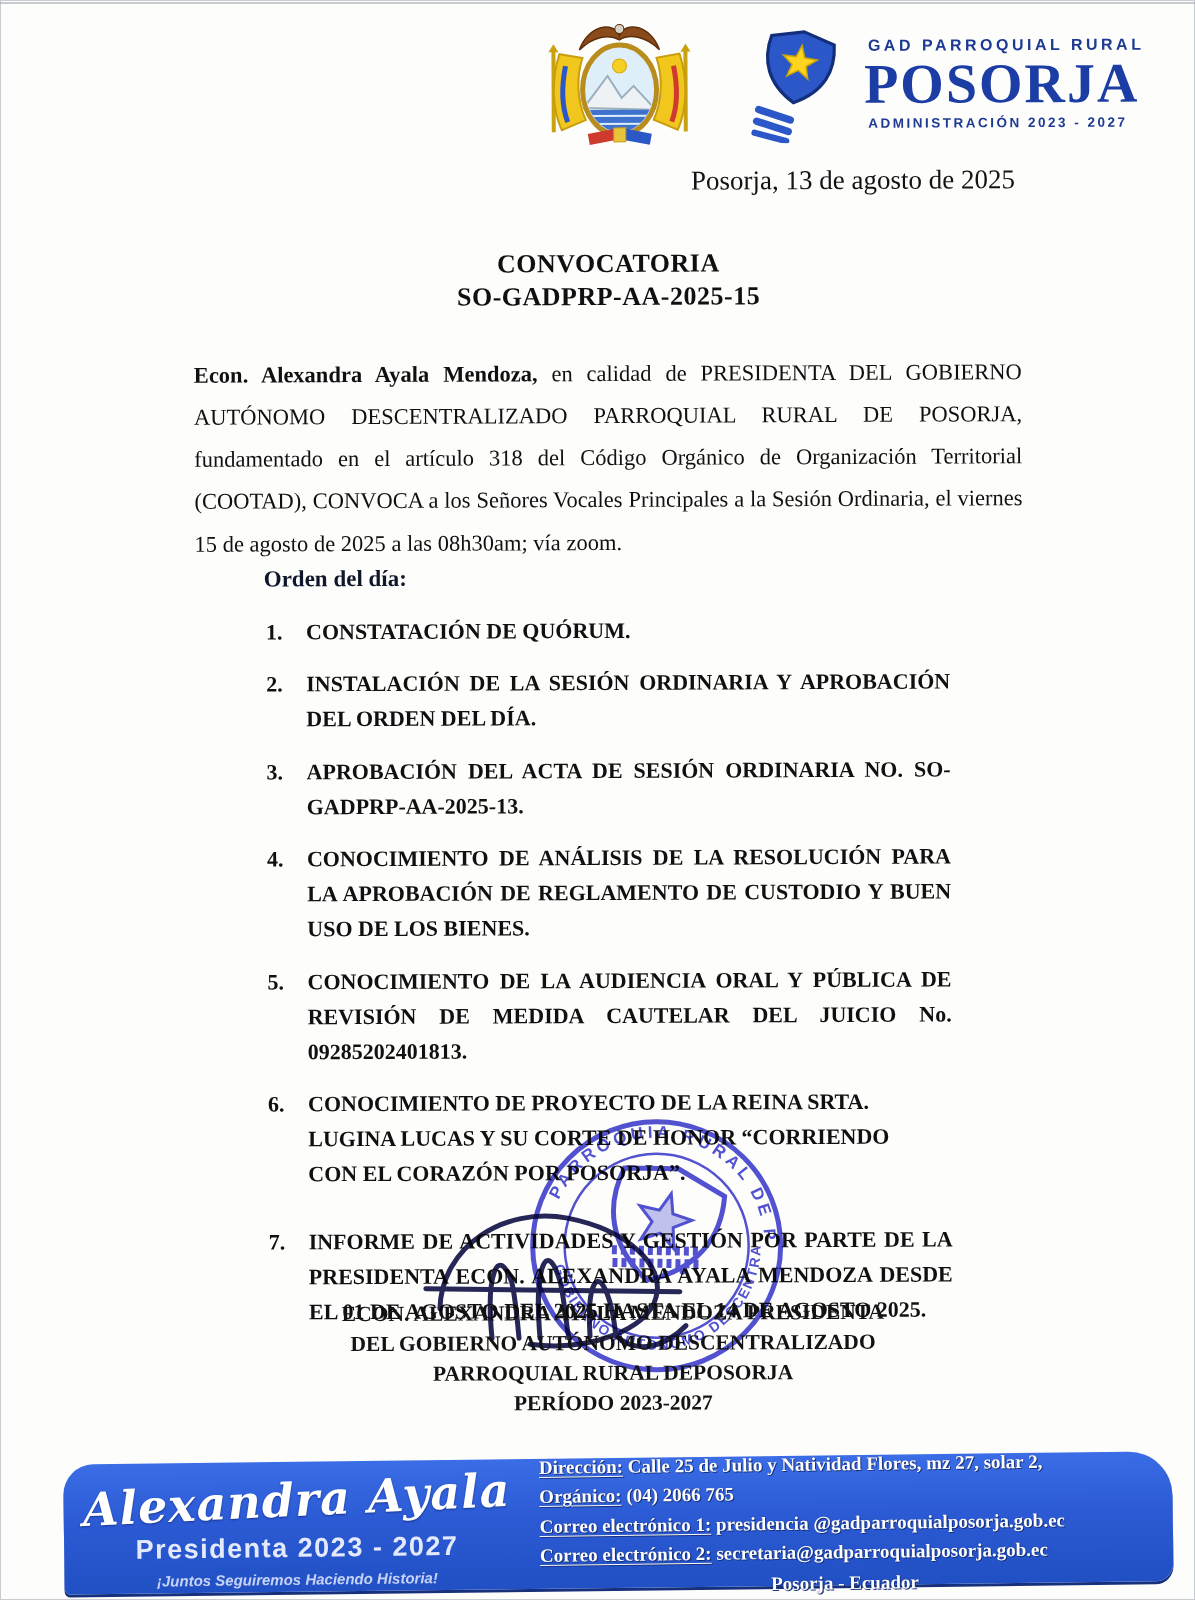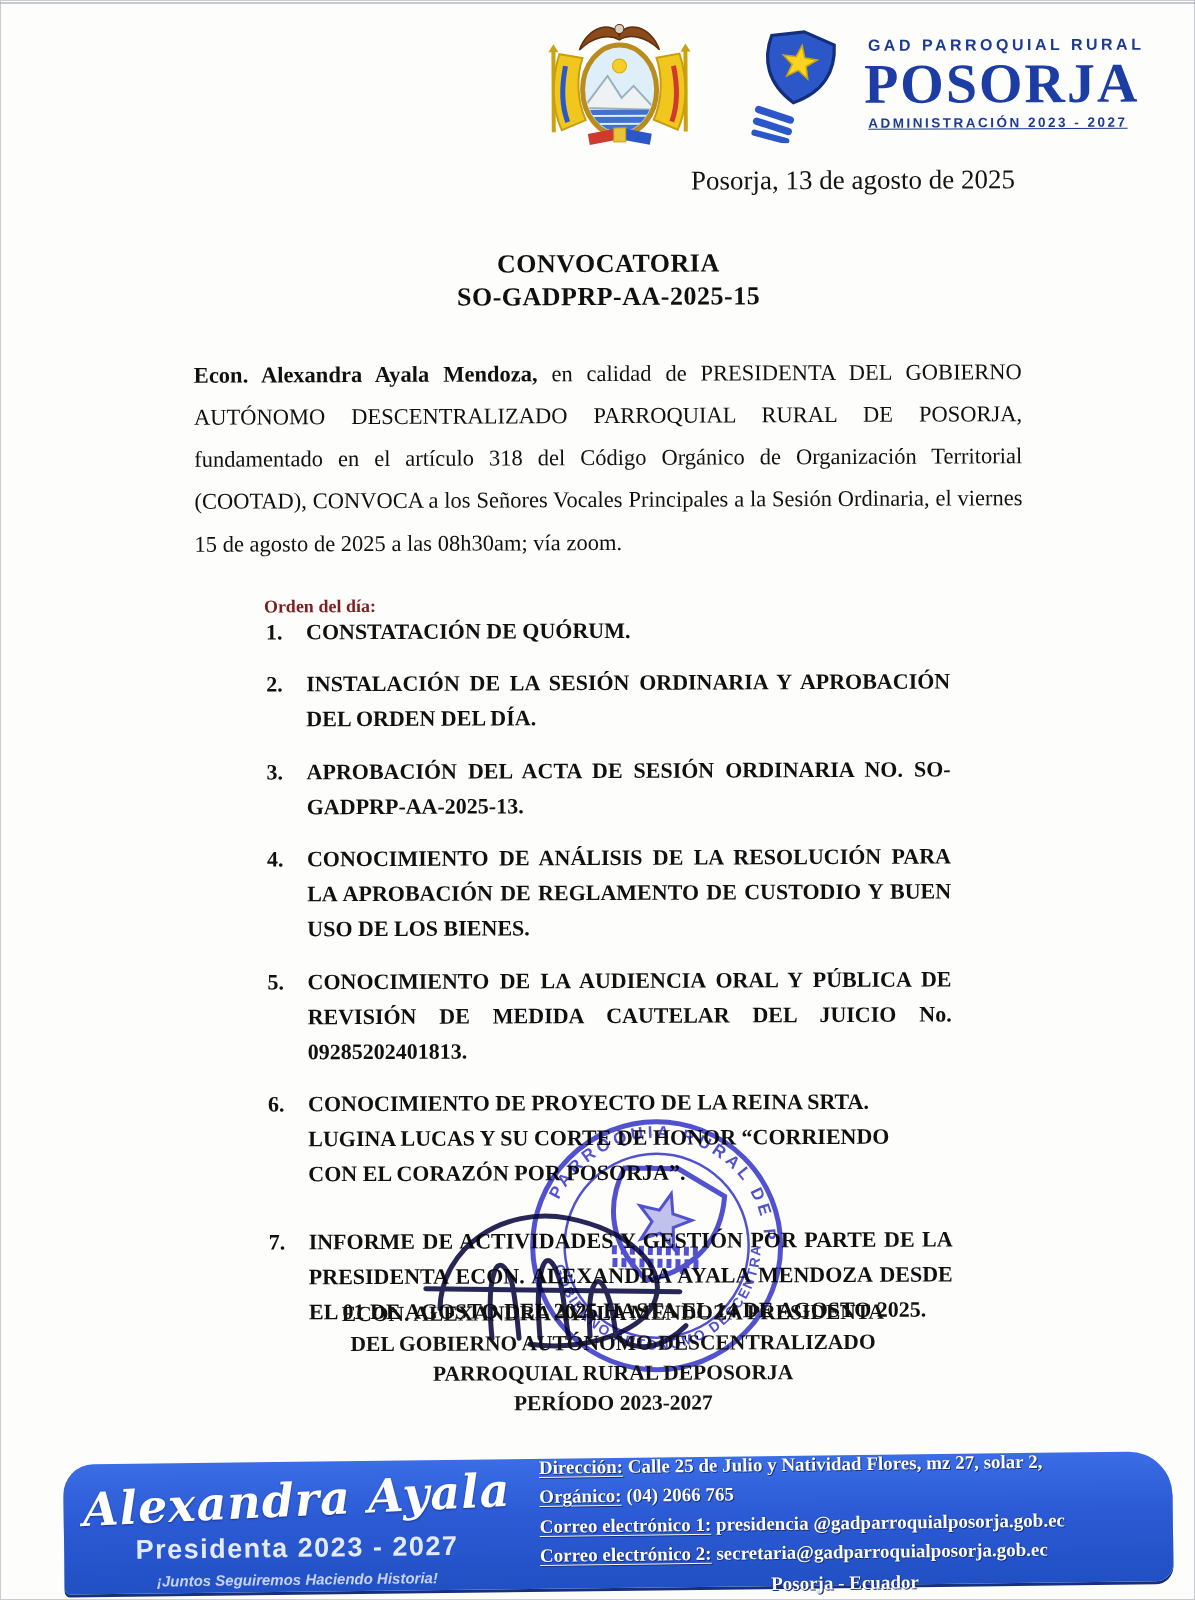--- a/index.html
+++ b/index.html
@@ -12,35 +12,35 @@
   
   .coat{position:absolute;left:532px;top:16px;width:180px;height:140px;}
   .logo{position:absolute;right:48px;top:26px;display:flex;align-items:center;gap:6px;}
   .logo-shield{width:118px;height:118px;flex:0 0 auto;}
   .logo-text{display:flex;flex-direction:column;align-items:flex-start;line-height:1;}
   .logo-top{font-family:"Liberation Sans",sans-serif;font-weight:bold;font-size:16px;
             letter-spacing:3.5px;color:#1d3a93;margin-left:4px;}
   .logo-name{font-family:"Liberation Serif",serif;font-weight:bold;font-size:56px;
              letter-spacing:2px;color:#1c3da4;margin-top:2px;}
   .logo-bottom{font-family:"Liberation Sans",sans-serif;font-weight:bold;font-size:13.5px;
-               letter-spacing:2.5px;color:#1d3a93;margin-top:5px;margin-left:4px;text-decoration:underline;}
+               letter-spacing:2.5px;color:#1d3a93;margin-top:5px;margin-left:4px;}
 
   .dateline{position:absolute;top:166px;right:178px;font-size:27px;color:#131313;}
 
   
   .doc-title{position:absolute;top:248px;left:195px;width:830px;text-align:center;
              font-weight:bold;font-size:26px;line-height:1.25;color:#101010;letter-spacing:.5px;}
 
   
   .intro{position:absolute;top:330px;left:195px;width:828px;font-size:22.5px;line-height:1.88;
          text-align:justify;color:#101010;}
   .intro b{font-weight:bold;}
 
   
-  .agenda-head{position:absolute;top:595px;left:264px;font-size:18px;font-weight:bold;color:#7f1d1d;}
+  .agenda-head{position:absolute;top:565px;left:264px;font-size:23px;font-weight:bold;color:#0f172a;}
   .agenda{position:absolute;top:613px;left:266px;width:684px;list-style:none;margin:0;padding:0;}
   .agenda li{display:grid;grid-template-columns:40px 1fr;margin-bottom:17px;
              font-size:22px;font-weight:bold;line-height:1.6;color:#101010;}
   .agenda li .num{text-align:left;}
   .agenda li .txt{text-align:justify;}
   .agenda li:nth-of-type(6) .txt{text-align:left;max-width:618px;}
   .agenda li:nth-of-type(7){margin-top:32px;}
 
   
   .sig-block{position:absolute;top:1298px;left:330px;width:560px;text-align:center;

